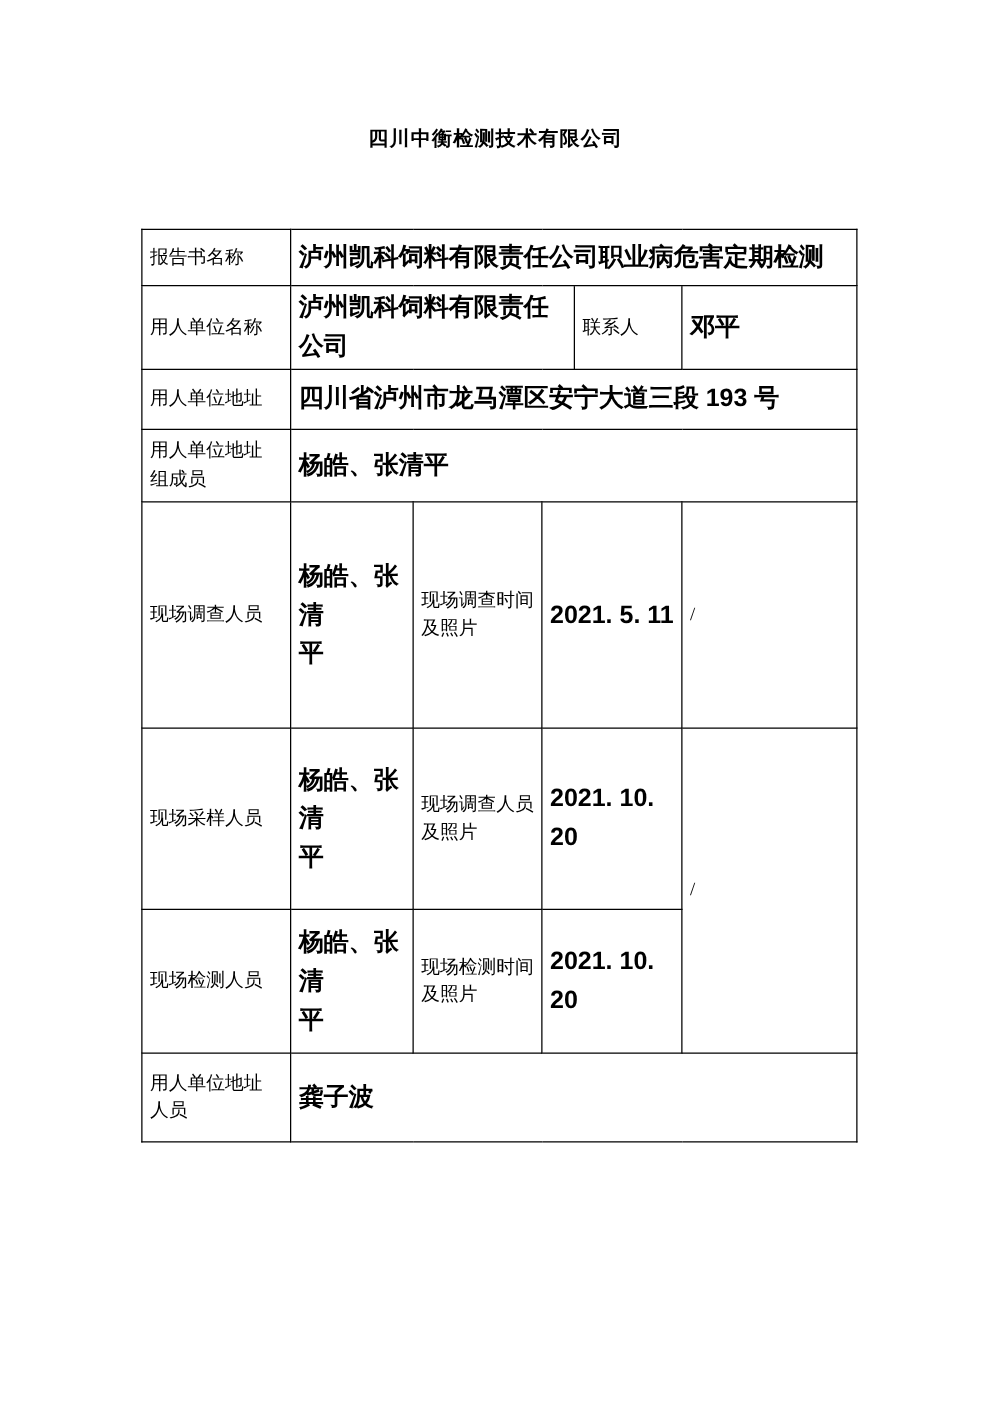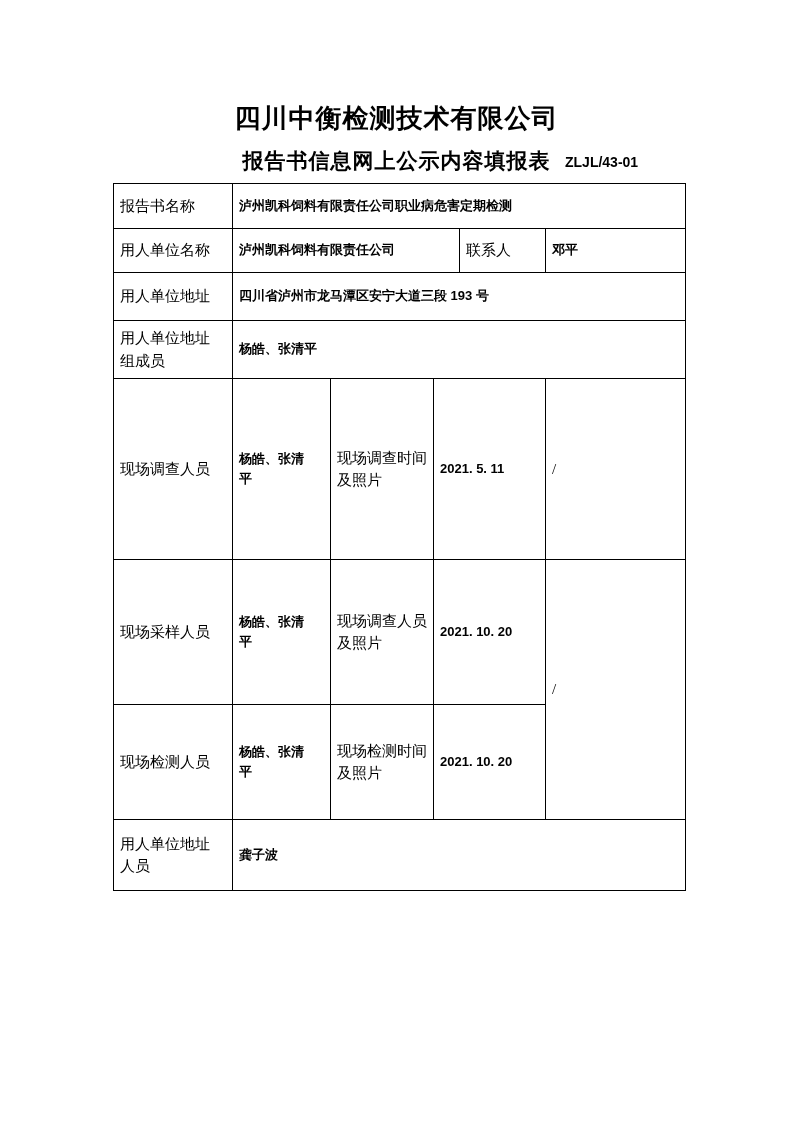--- a/index.html
+++ b/index.html
@@ -12,21 +12,21 @@
     color: #000;
     font-family: "Liberation Sans", sans-serif;
     overflow: hidden;
   }
   .company-title {
     position: absolute;
     top: 101px;
     left: 0;
     width: 100%;
     text-align: center;
-    font-size: 26px;
+    font-size: 16px;
     font-weight: 700;
     letter-spacing: 1px;
     font-family: "Liberation Sans", sans-serif;
   }
   .form-title-row {
     position: absolute;
     top: 147px;
     left: 0;
     width: 100%;
     height: 26px;
@@ -64,41 +64,37 @@
     font-family: "Liberation Serif", serif;
     font-weight: 400;
     font-size: 15px;
     white-space: pre-line;
     padding: 2px 8px;
     line-height: 1.5;
   }
   td.val {
     font-family: "Liberation Sans", sans-serif;
     font-weight: 700;
-    font-size: 13px;
+    font-size: 20px;
     white-space: pre-line;
     line-height: 1.55;
   }
   td.slash {
     font-family: "Liberation Serif", serif;
     font-weight: 400;
     font-size: 15px;
   }
 </style>
 </head>
 <body>
 
 <div class="page">
 
   <div class="company-title">四川中衡检测技术有限公司</div>
 
-  <div class="form-title-row">
-    <div class="form-title">报告书信息网上公示内容填报表</div>
-    <div class="doc-code">ZLJL/43-01</div>
-  </div>
 
   <table class="public-form">
     <colgroup>
       <col style="width:119px">
       <col style="width:98px">
       <col style="width:103px">
       <col style="width:26px">
       <col style="width:86px">
       <col style="width:140px">
     </colgroup>

